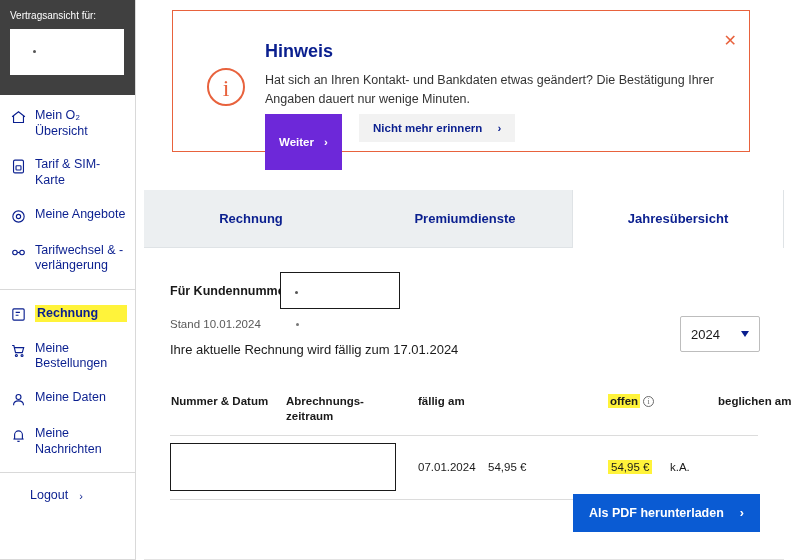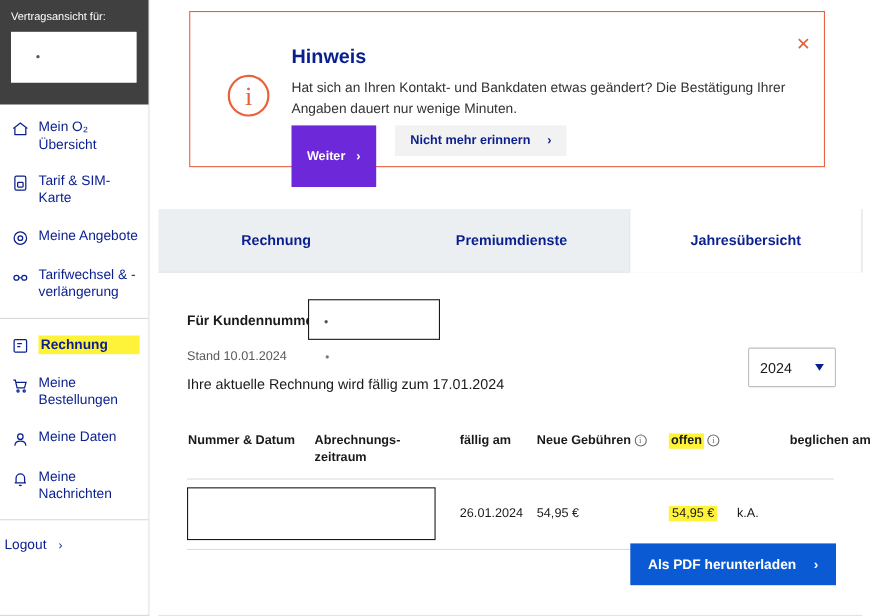--- a/index.html
+++ b/index.html
@@ -78,21 +78,21 @@
     font-weight: bold;
   }
   .nav-sep {
     height: 1px;
     background: #d9d9d9;
     margin: 6px 0;
   }
   .nav-item.logout {
     color: #0a1f8f;
     font-size: 12.5px;
-    padding-left: 4px;
+    padding-left: 30px;
     align-items: flex-end;
   }
   .chev-sm { font-size: 11px; margin-left: 3px; }
   .sidebar-bottom-line {
     position: absolute;
     left: 0; bottom: 0;
     width: 136px; height: 1px;
     background: #d9d9d9;
   }
 
@@ -502,32 +502,29 @@
       </div>
 
       <div class="tbl">
         <div class="tbl-head">
           <div class="th c0">Nummer &amp; Datum</div>
           <div class="th c1">
             <span>Abrechnungs-</span><br>
             <span>zeitraum</span>
           </div>
           <div class="th c2">fällig am</div>
-          <div class="th c3">
-            <span>Neue Gebühren</span><span class="info-i">i</span>
-          </div>
           <div class="th c4">
             <span class="hl">offen</span><span class="info-i">i</span>
           </div>
           <div class="th c5">beglichen am</div>
         </div>
 
         <div class="tbl-row">
           <div class="row-box"></div>
-          <div class="td c2">26.01.2024</div>
+          <div class="td c2">07.01.2024</div>
           <div class="td c3">54,95 €</div>
           <div class="td c4"><span class="hl">54,95 €</span></div>
           <div class="td c5">k.A.</div>
         </div>
       </div>
 
       <button class="btn-pdf">
         <span>Als PDF herunterladen</span>
         <span>›</span>
       </button>

